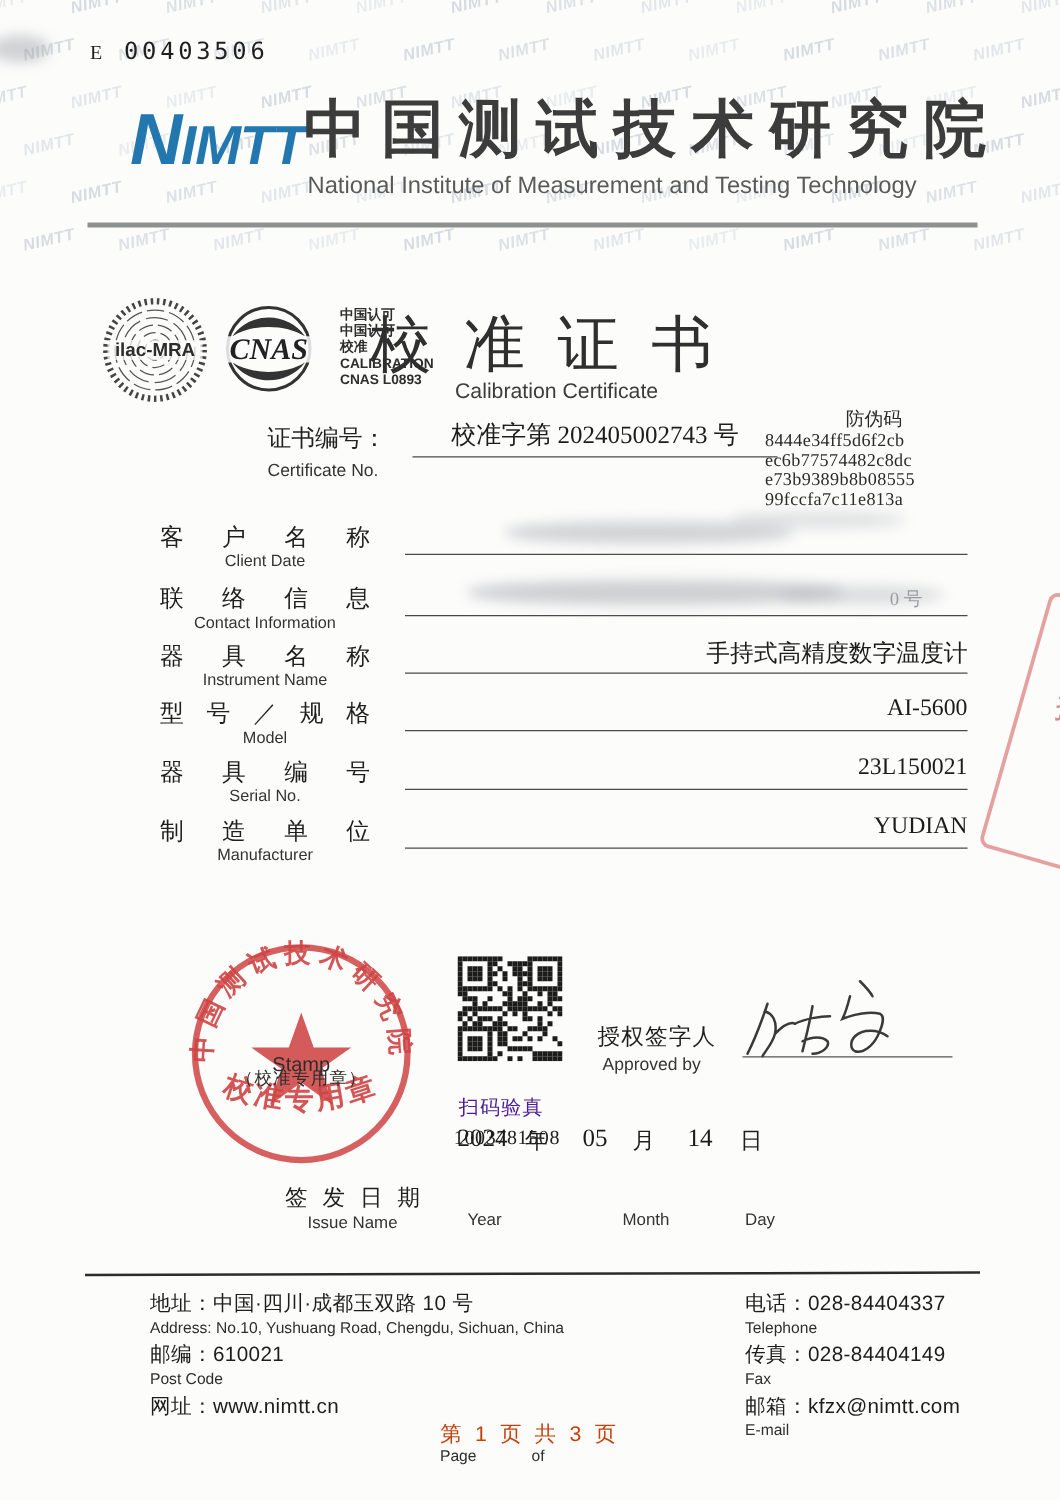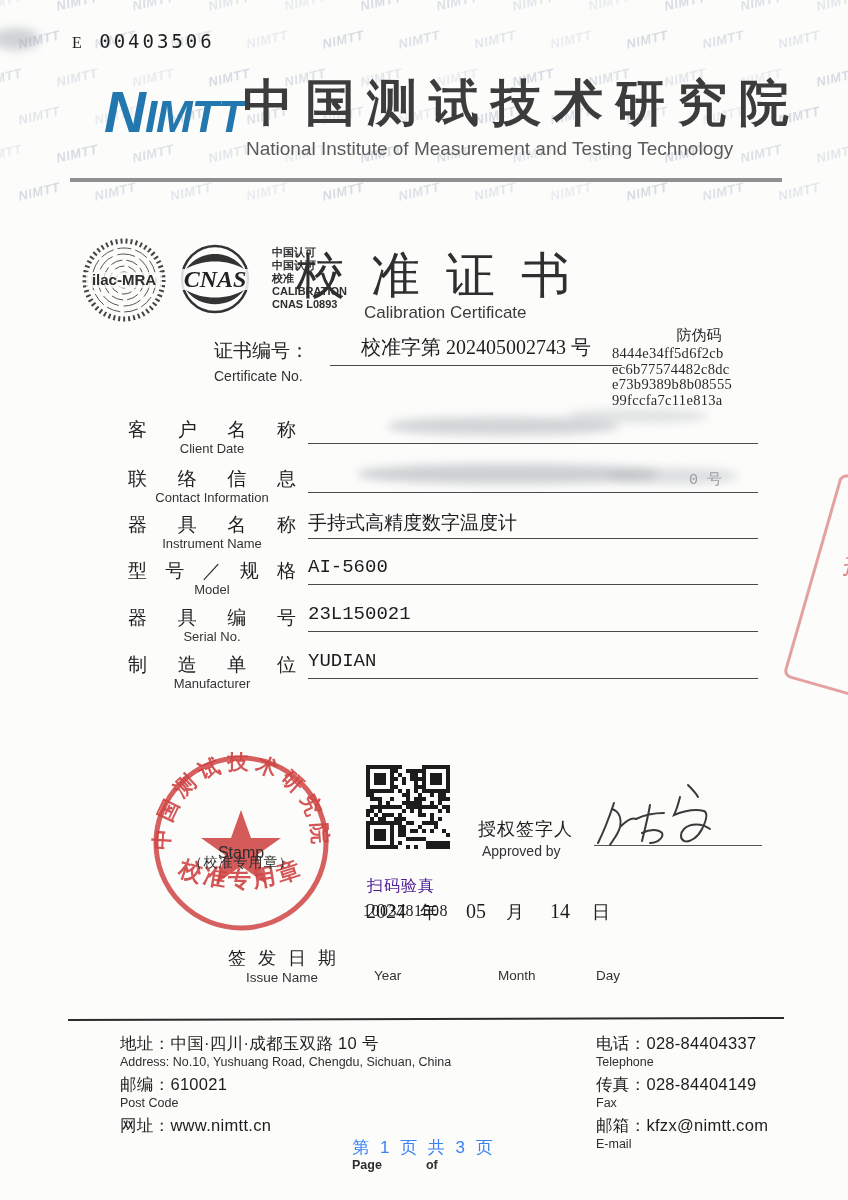--- a/index.html
+++ b/index.html
@@ -34,21 +34,21 @@
   .certno-value { position:absolute; left:330px; top:334px; width:292px; text-align:center; font-family:"Liberation Serif", serif; font-size:20px; color:#1d1d1d; border-bottom:1.5px solid #4a4a4a; padding-bottom:4px; z-index:2; }
   .certno-en { position:absolute; left:214px; top:368px; font-size:14px; color:#333; z-index:2; }
   
   .antifake { position:absolute; left:612px; top:326px; width:174px; z-index:2; font-family:"Liberation Serif", serif; color:#2a2a2a; }
   .antifake .af-label { text-align:center; font-size:15px; font-family:"Liberation Sans", sans-serif; margin-bottom:1px; }
   .antifake .af-code { font-size:14.5px; line-height:15.5px; letter-spacing:.3px; }
   
   .frow { position:absolute; left:0; width:848px; height:46px; z-index:2; }
   .frow .lab { position:absolute; left:128px; width:168px; display:flex; justify-content:space-between; font-size:19px; color:#1f1f1f; top:0; }
   .frow .lab-en { position:absolute; left:128px; top:24px; width:168px; text-align:center; font-size:13px; color:#333; }
-  .frow .vline { position:absolute; left:308px; top:-2px; width:450px; height:29px; border-bottom:1.5px solid #4a4a4a; text-align:left; font-family:Liberation Mono, monospace; font-size:19px; color:#1c1c1c; }
+  .frow .vline { position:absolute; left:324px; top:-2px; width:450px; height:29px; border-bottom:1.5px solid #4a4a4a; text-align:right; font-family:Liberation Serif, serif; font-size:19px; color:#1c1c1c; }
   .smudge { position:absolute; border-radius:45%; background:#aeb2b6; filter:blur(5px); opacity:.55; }
   .frag { position:absolute; right:36px; top:6px; font-size:15px; color:#9a9da0; }
   
   .stamp-wrap { position:absolute; left:150px; top:752px; width:182px; height:182px; z-index:3; }
   .stamp-overlay { position:absolute; left:0; width:182px; text-align:center; color:#2d2d2d; z-index:4; }
   .so-cn { top:66px; font-size:14px; letter-spacing:1px;margin-top:36px; }
   .so-en { top:92px; font-size:16px; }
   
   .qr-box { position:absolute; left:366px; top:765px; z-index:2; }
   .qr-cap1 { position:absolute; left:367px; top:876px; font-size:16px; color:#4c1d95; z-index:2; letter-spacing:1px; }
@@ -68,22 +68,22 @@
   .issue-sub { position:absolute; top:968px; font-size:13.5px; color:#333; z-index:2; }
   .sub-year { left:374px; } .sub-month { left:498px; } .sub-day { left:596px; }
   
   .foot-rule { position:absolute; left:68px; top:1018px; width:716px; height:2px; background:#2c2c2c; transform:rotate(-.15deg); z-index:2; }
   .fcol { position:absolute; z-index:2; }
   .fcol-left { left:120px; top:1030px; width:420px; }
   .fcol-right { left:596px; top:1030px; width:230px; }
   .f-cn { font-size:16.5px; color:#1d1d1d; line-height:20px; margin-top:3px; letter-spacing:.3px; }
   .f-en { font-size:12.5px; color:#2e2e2e; line-height:15px; margin:2px 0 4px; }
   
-  .pagenum { position:absolute; left:0; top:1136px; width:848px; text-align:center; font-size:17px; color:#3b82f6; letter-spacing:3px; z-index:2; }
-  .pagenum-en { position:absolute; left:352px; top:1158px; font-size:12.5px; color:#2e2e2e; z-index:2;font-weight:bold; }
+  .pagenum { position:absolute; left:0; top:1136px; width:848px; text-align:center; font-size:17px; color:#c2410c; letter-spacing:3px; z-index:2; }
+  .pagenum-en { position:absolute; left:352px; top:1158px; font-size:12.5px; color:#2e2e2e; z-index:2; }
   .pagenum-en .of { margin-left:44px; }
   
   .edge-stamp { position:absolute; right:-46px; top:480px; width:84px; height:212px; border:3px solid rgba(205,70,70,.5); border-radius:8px; transform:rotate(16deg); z-index:2; display:flex; align-items:flex-start; justify-content:center; padding-top:14px; }
   .edge-stamp span { writing-mode:vertical-rl; font-size:25px; color:rgba(200,60,60,.62); letter-spacing:10px; font-weight:500; }
 </style>
 </head>
 <body>
 
 <div class="page">
 

